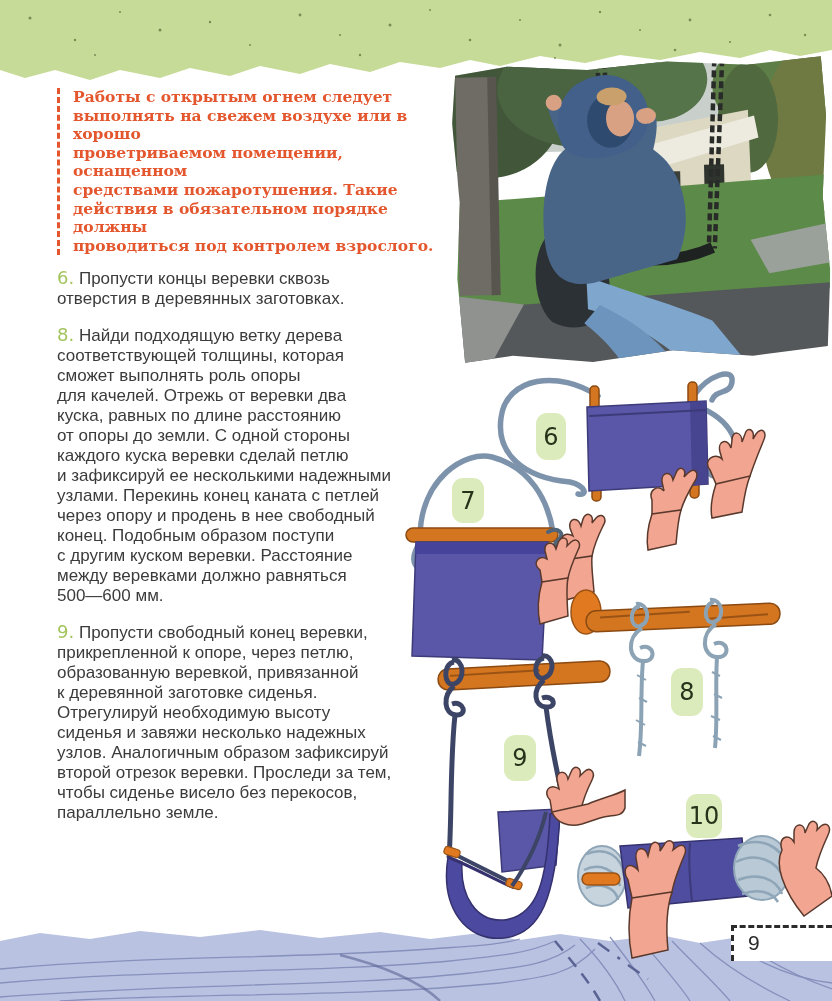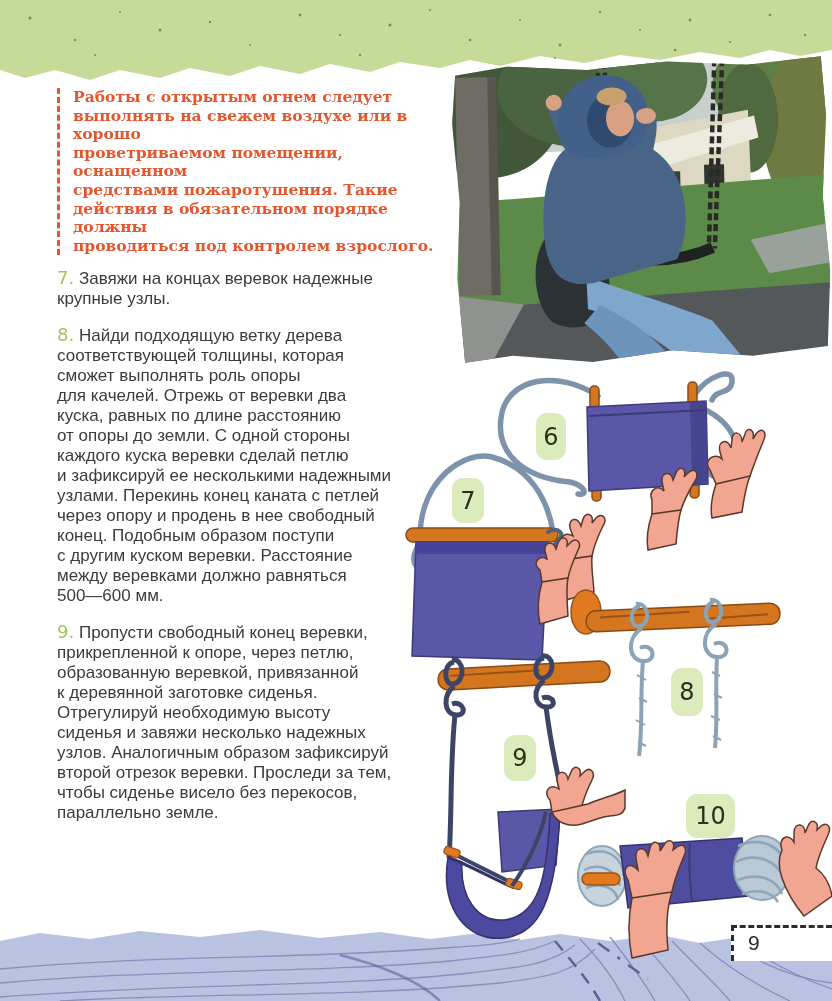--- a/index.html
+++ b/index.html
@@ -36,21 +36,21 @@
   
   .fig-label {
     position:absolute; z-index:6; background:#dcebbb; border-radius:11px;
     display:flex; align-items:center; justify-content:center;
     font-family:"DejaVu Sans", sans-serif; font-size:24px; color:#26321a;
   }
   .fl-6 { left:536px; top:413px; width:30px; height:47px; }
   .fl-7 { left:452px; top:478px; width:32px; height:45px; }
   .fl-8 { left:671px; top:668px; width:32px; height:48px; }
   .fl-9 { left:504px; top:735px; width:32px; height:46px; }
-  .fl-10{ left:686px; top:794px; width:49px; height:44px; }
+  .fl-10{ left:686px; top:794px; width:36px; height:44px; }
 
   
   .page-num-box {
     position:absolute; left:731px; top:925px; width:101px; height:36px; z-index:7;
     background:#ffffff;
     border-top:3px dashed #2b2b2b; border-left:3px dashed #2b2b2b;
     padding:3px 0 0 14px;
     font-size:21px; color:#2b2b2b;
   }
 </style>
@@ -152,23 +152,23 @@
   </svg>
 
   <div class="text-col">
     <p class="warning">Работы с открытым огнем следует
 выполнять на свежем воздухе или в хорошо
 проветриваемом помещении, оснащенном
 средствами пожаротушения. Такие
 действия в обязательном порядке должны
 проводиться под контролем взрослого.</p>
 
-
-    <p class="step"><span class="num">7.</span> <span class="txt">Завяжи на концах веревок надежные
-крупные узлы.</span></p>
+    <p class="step"><span class="num">6.</span> <span class="txt">Пропусти концы веревки сквозь
+отверстия в деревянных заготовках.</span></p>
+
 
     <p class="step"><span class="num">8.</span> <span class="txt">Найди подходящую ветку дерева
 соответствующей толщины, которая
 сможет выполнять роль опоры
 для качелей. Отрежь от веревки два
 куска, равных по длине расстоянию
 от опоры до земли. С одной стороны
 каждого куска веревки сделай петлю
 и зафиксируй ее несколькими надежными
 узлами. Перекинь конец каната с петлей

